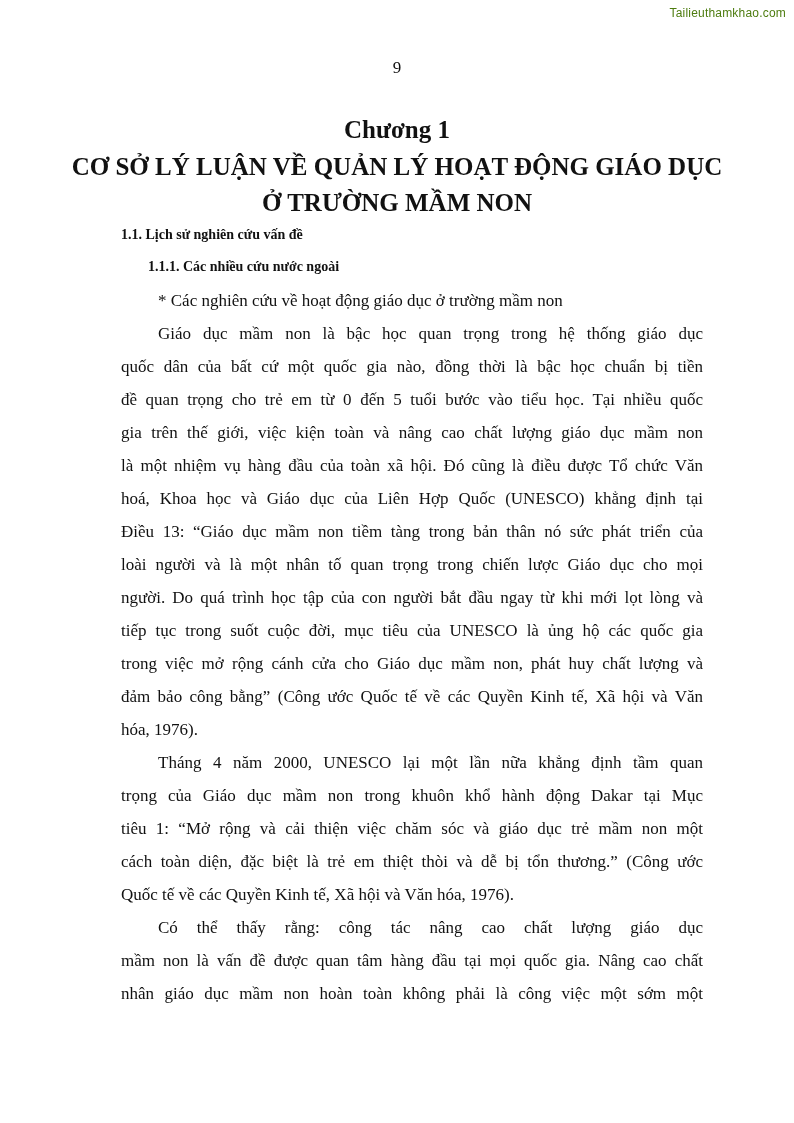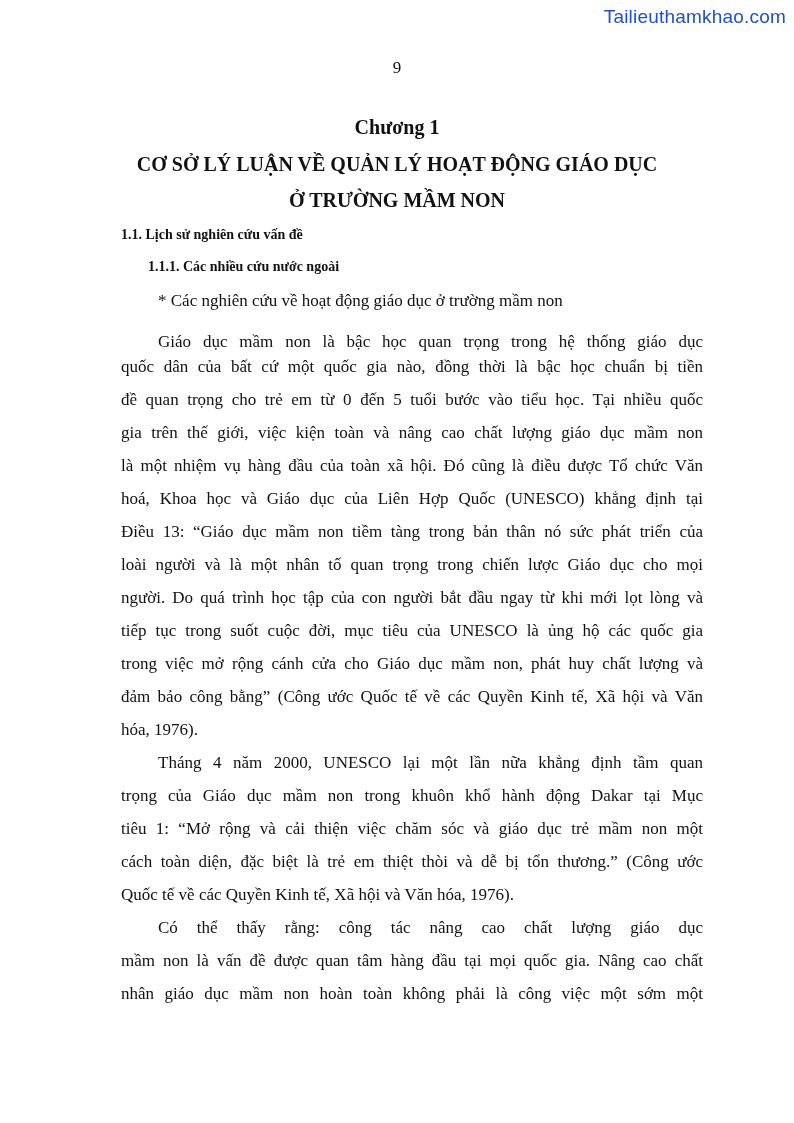--- a/index.html
+++ b/index.html
@@ -1,22 +1,22 @@
 <!DOCTYPE html>
 <html><head>
 <meta charset="utf-8">
 <style>
   html, body { margin: 0; padding: 0; background: #ffffff; }
   body { width: 794px; height: 1123px; position: relative; overflow: hidden;
          font-family: "Liberation Serif", "DejaVu Serif", serif; color: #111; }
   .watermark { position: absolute; top: 6px; right: 8px; font-family: "Liberation Sans", "DejaVu Sans", sans-serif;
-               font-size: 19px; color: #1d4ed8; letter-spacing: 0.2px; }
+               font-size: 12px; color: #4d7c0f; letter-spacing: 0.2px; }
   .page-number { position: absolute; top: 58px; left: 0; width: 794px; text-align: center; font-size: 17px; }
   .chapter-label, .chapter-title { position: absolute; left: 0; width: 794px; text-align: center;
-                                   font-weight: bold; font-size: 20px; }
+                                   font-weight: bold; font-size: 25px; }
   .chapter-label { top: 116px; }
   .chapter-title.l1 { top: 153px; }
   .chapter-title.l2 { top: 189px; }
   .heading { position: absolute; font-weight: bold; font-size: 14px; white-space: nowrap; }
   .h1 { top: 227px; left: 121px; }
   .h2 { top: 259px; left: 148px; }
   .line { position: absolute; left: 121px; width: 582px; font-size: 17px; line-height: 20px;
           white-space: nowrap; text-align: justify; text-align-last: justify; }
   .line.last { text-align-last: left; }
   .line.indent { left: 158px; width: 545px; }
@@ -30,21 +30,21 @@
 
 <div class="chapter-label">Chương 1</div>
 <div class="chapter-title l1">CƠ SỞ LÝ LUẬN VỀ QUẢN LÝ HOẠT ĐỘNG GIÁO DỤC</div>
 <div class="chapter-title l2">Ở TRƯỜNG MẦM NON</div>
 
 <div class="heading h1">1.1. Lịch sử nghiên cứu vấn đề</div>
 <div class="heading h2">1.1.1. Các nhiều cứu nước ngoài</div>
 
 <div class="line star" style="top:291px">* Các nghiên cứu về hoạt động giáo dục ở trường mầm non</div>
 
-<div class="line indent" style="top:332px">Giáo dục mầm non là bậc học quan trọng trong hệ thống giáo dục</div>
+<div class="line indent" style="top:324px">Giáo dục mầm non là bậc học quan trọng trong hệ thống giáo dục</div>
 <div class="line" style="top:357px">quốc dân của bất cứ một quốc gia nào, đồng thời là bậc học chuẩn bị tiền</div>
 <div class="line" style="top:390px">đề quan trọng cho trẻ em từ 0 đến 5 tuổi bước vào tiểu học. Tại nhiều quốc</div>
 <div class="line" style="top:423px">gia trên thế giới, việc kiện toàn và nâng cao chất lượng giáo dục mầm non</div>
 <div class="line" style="top:456px">là một nhiệm vụ hàng đầu của toàn xã hội. Đó cũng là điều được Tổ chức Văn</div>
 <div class="line" style="top:489px">hoá, Khoa học và Giáo dục của Liên Hợp Quốc (UNESCO) khẳng định tại</div>
 <div class="line" style="top:522px">Điều 13: “Giáo dục mầm non tiềm tàng trong bản thân nó sức phát triển của</div>
 <div class="line" style="top:555px">loài người và là một nhân tố quan trọng trong chiến lược Giáo dục cho mọi</div>
 <div class="line" style="top:588px">người. Do quá trình học tập của con người bắt đầu ngay từ khi mới lọt lòng và</div>
 <div class="line" style="top:621px">tiếp tục trong suốt cuộc đời, mục tiêu của UNESCO là ủng hộ các quốc gia</div>
 <div class="line" style="top:654px">trong việc mở rộng cánh cửa cho Giáo dục mầm non, phát huy chất lượng và</div>

